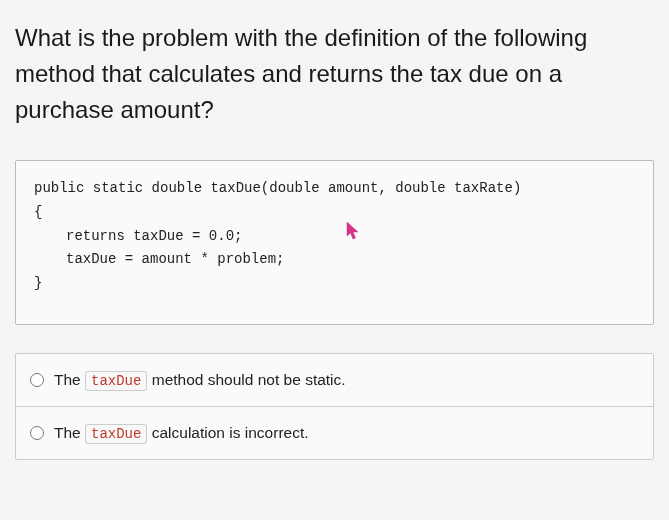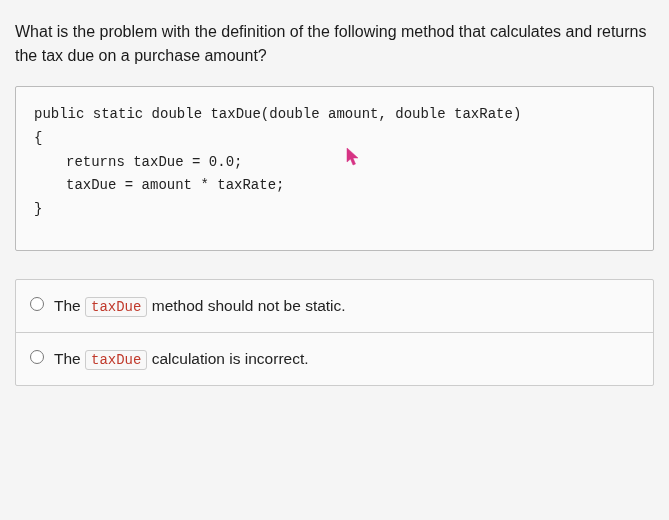--- a/index.html
+++ b/index.html
@@ -9,23 +9,23 @@
     }
     body {
       font-family: Arial, sans-serif;
       background: #f5f5f5;
       width: 669px;
       height: 520px;
       padding: 20px 15px;
       color: #222;
     }
     .question-text {
-      font-size: 16px;
+      font-size: 24px;
       line-height: 1.5;
-      margin-bottom: 18px;
+      margin-bottom: 32px;
       color: #1a1a1a;
     }
     .code-box {
       border: 1px solid #bbb;
       background: #fafafa;
       padding: 16px 18px 28px 18px;
       margin-bottom: 28px;
       font-family: "Courier New", monospace;
       font-size: 14px;
       line-height: 1.7;
@@ -52,20 +52,21 @@
     }
     .options-box {
       border: 1px solid #ccc;
       background: #fafafa;
       border-radius: 2px;
     }
     .option-row {
       border-bottom: 1px solid #ccc;
       padding: 17px 14px;
       display: flex;
+      align-items: center;
       gap: 10px;
       font-size: 15.5px;
       color: #222;
     }
     .option-row:last-child {
       border-bottom: none;
     }
     .radio {
       width: 14px;
       height: 14px;
@@ -86,21 +87,21 @@
   </style>
 </head>
 <body>
 
 <div class="question-text">What is the problem with the definition of the following method that calculates and returns the tax due on a purchase amount?</div>
 
 <div class="code-box">
   <div class="code-line">public static double taxDue(double amount, double taxRate)</div>
   <div class="code-line">{</div>
   <div class="code-line code-indent">returns taxDue = 0.0;</div>
-  <div class="code-line code-indent">taxDue = amount * taxRate;</div>
+  <div class="code-line code-indent">taxDue = amount * problem;</div>
   <div class="code-line">}</div>
   <div class="cursor">
     <svg width="16" height="20" viewBox="0 0 16 20">
       <path d="M1 1 L1 15 L4.5 12 L7 18 L9.5 17 L7 11 L12 11 Z" fill="#d63384" stroke="#d63384" stroke-width="0.5"></path>
     </svg>
   </div>
 </div>
 
 <div class="options-box">
   <div class="option-row">

